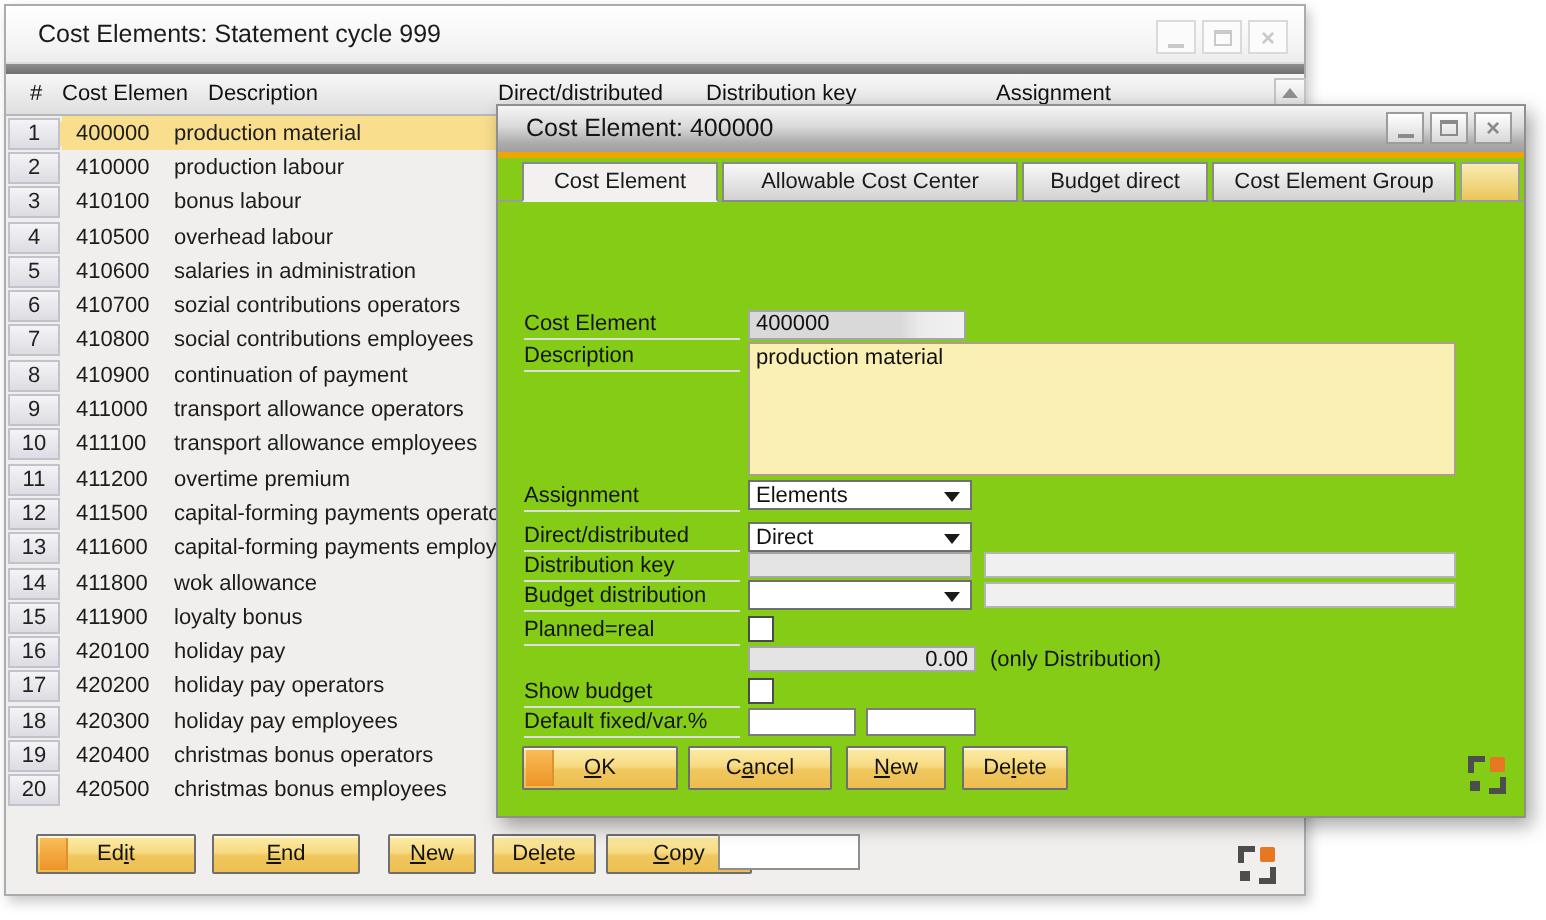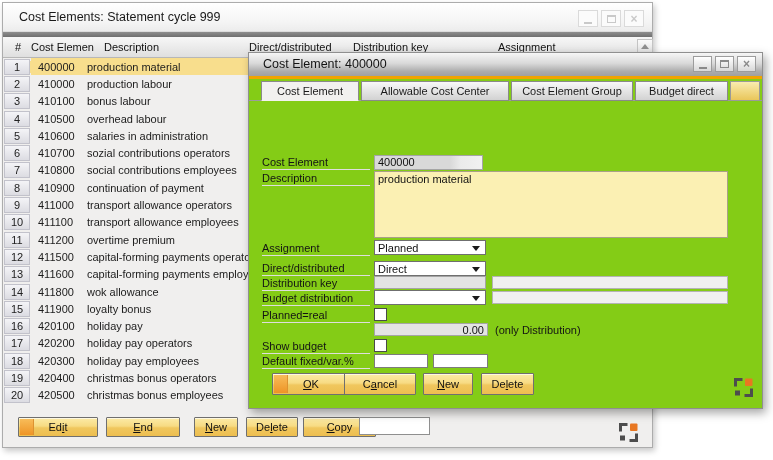--- a/index.html
+++ b/index.html
@@ -268,35 +268,35 @@
         </span>
       <span class="wbtn">
           <span class="glyph-close-x">×</span>
         </span>
     </span>
   </div>
   <div class="dlg-orange"></div>
   <div class="tab-strip" id="tab-strip">
       <div class="tab active" style="width: 98px;">Cost Element</div>
       <div class="tab" style="width: 148px;">Allowable Cost Center</div>
+      <div class="tab" style="width: 93px;">Budget direct</div>
       <div class="tab" style="width: 122px;">Cost Element Group</div>
-      <div class="tab" style="width: 93px;">Budget direct</div>
       <div class="tab-gold"></div>
     </div>
 
   <div class="dlg-form">
     <span class="f-label" style="top:55px">Cost Element</span>
     <span class="fld gray" style="left:125px; top:54px; width:109px; height:15px;">400000</span>
 
     <span class="f-label" style="top:71px">Description</span>
     <span class="textarea" style="left:125px; top:70px; width:354px; height:67px;">production material</span>
 
     <span class="f-label" style="top:141px">Assignment</span>
     <span class="dropdown" style="left:125px; top:139px; width:112px; height:15px;">
-        <span>Planned</span>
+        <span>Elements</span>
         <span class="dd-arrow"></span>
       </span>
 
     <span class="f-label" style="top:161px">Direct/distributed</span>
     <span class="dropdown" style="left:125px; top:160px; width:112px; height:15px;">
         <span>Direct</span>
         <span class="dd-arrow"></span>
       </span>
 
     <span class="f-label" style="top:176px">Distribution key</span>
@@ -318,21 +318,21 @@
 
     <span class="f-label" style="top:239px">Show budget</span>
     <span class="checkbox" style="left:125px; top:238px;"></span>
 
     <span class="f-label" style="top:254px">Default fixed/var.%</span>
     <input class="fld white" style="left: 125px; top: 253px; width: 54px; height: 14px;" value="">
     <input class="fld white" style="left: 184px; top: 253px; width: 55px; height: 14px;" value="">
   </div>
 
   <div id="dlg-buttons">
-      <div class="btn primary" style="left: 23px; width: 78px;"><span class="lbl"><span class="u">O</span>K</span></div>
+      <div class="btn primary" style="left: 12px; width: 78px;"><span class="lbl"><span class="u">O</span>K</span></div>
       <div class="btn" style="left: 95px; width: 72px;"><span class="lbl">C<span class="u">a</span>ncel</span></div>
       <div class="btn" style="left: 174px; width: 50px;"><span class="lbl"><span class="u">N</span>ew</span></div>
       <div class="btn" style="left: 232px; width: 53px;"><span class="lbl">De<span class="u">l</span>ete</span></div>
     </div>
   <span class="grip dlg-grip">
     <svg width="21" height="21" viewBox="0 0 21 21">
       <rect x="12" y="1.5" width="7.5" height="7.5" rx="1" fill="#E87722"></rect>
       <path d="M2.5 9.5 V2.5 H9.5" stroke="#4D4D4D" stroke-width="3" fill="none"></path>
       <path d="M11.5 18.5 H18.5 V11.5" stroke="#4D4D4D" stroke-width="3" fill="none"></path>
       <rect x="2" y="13.5" width="5" height="5" fill="#4D4D4D"></rect>

